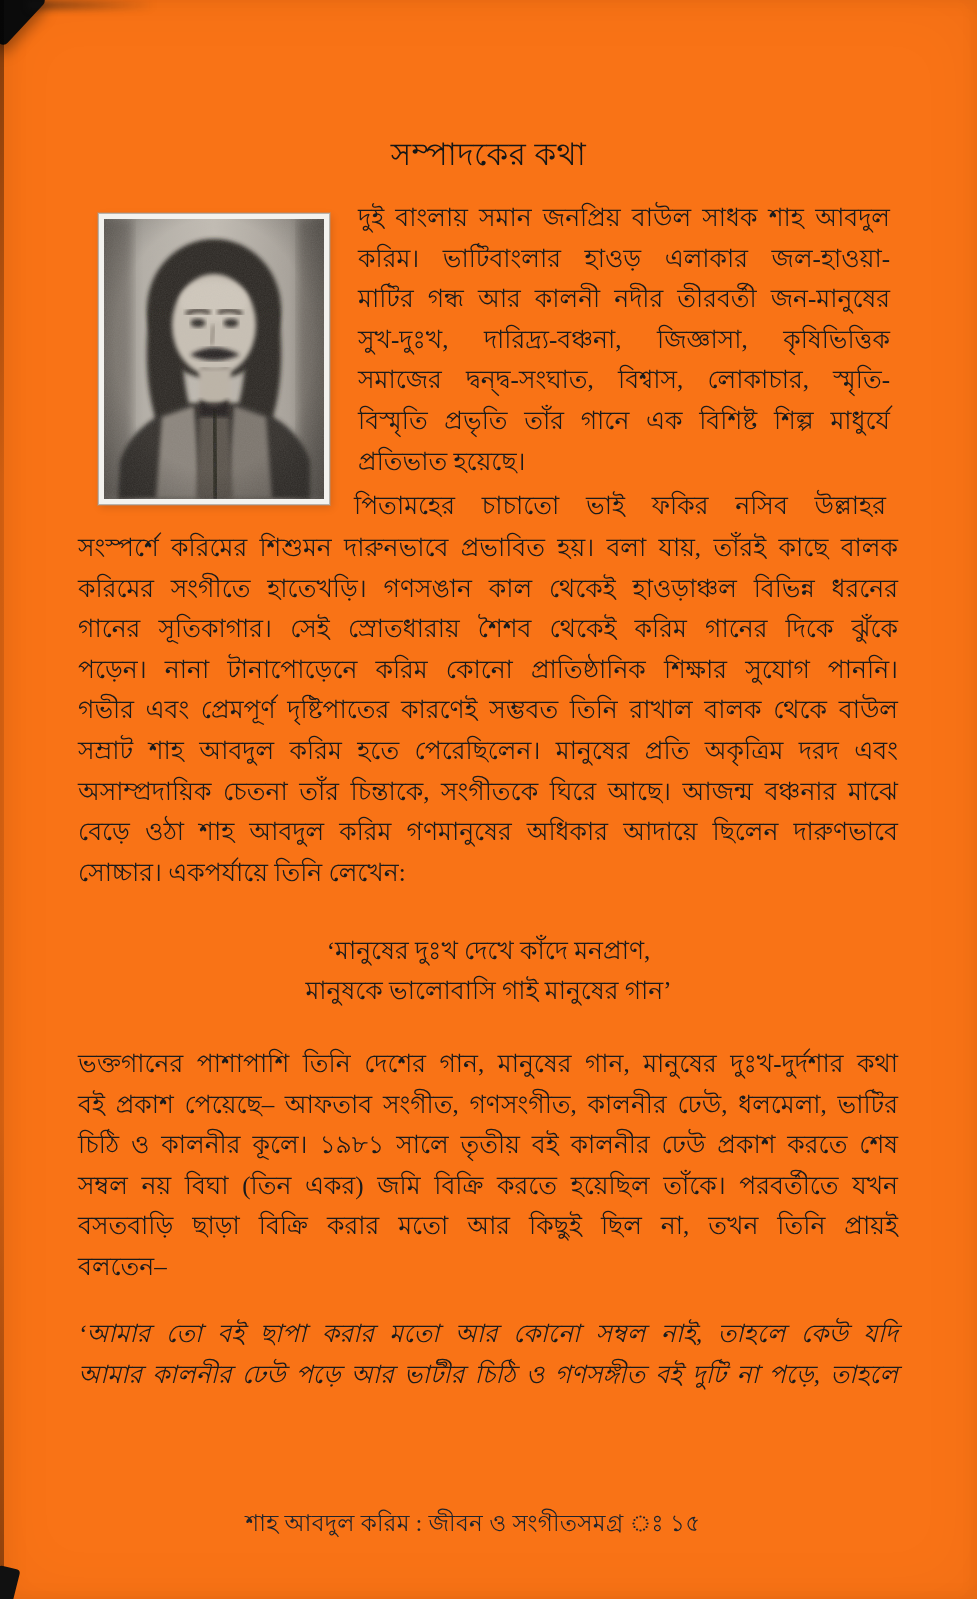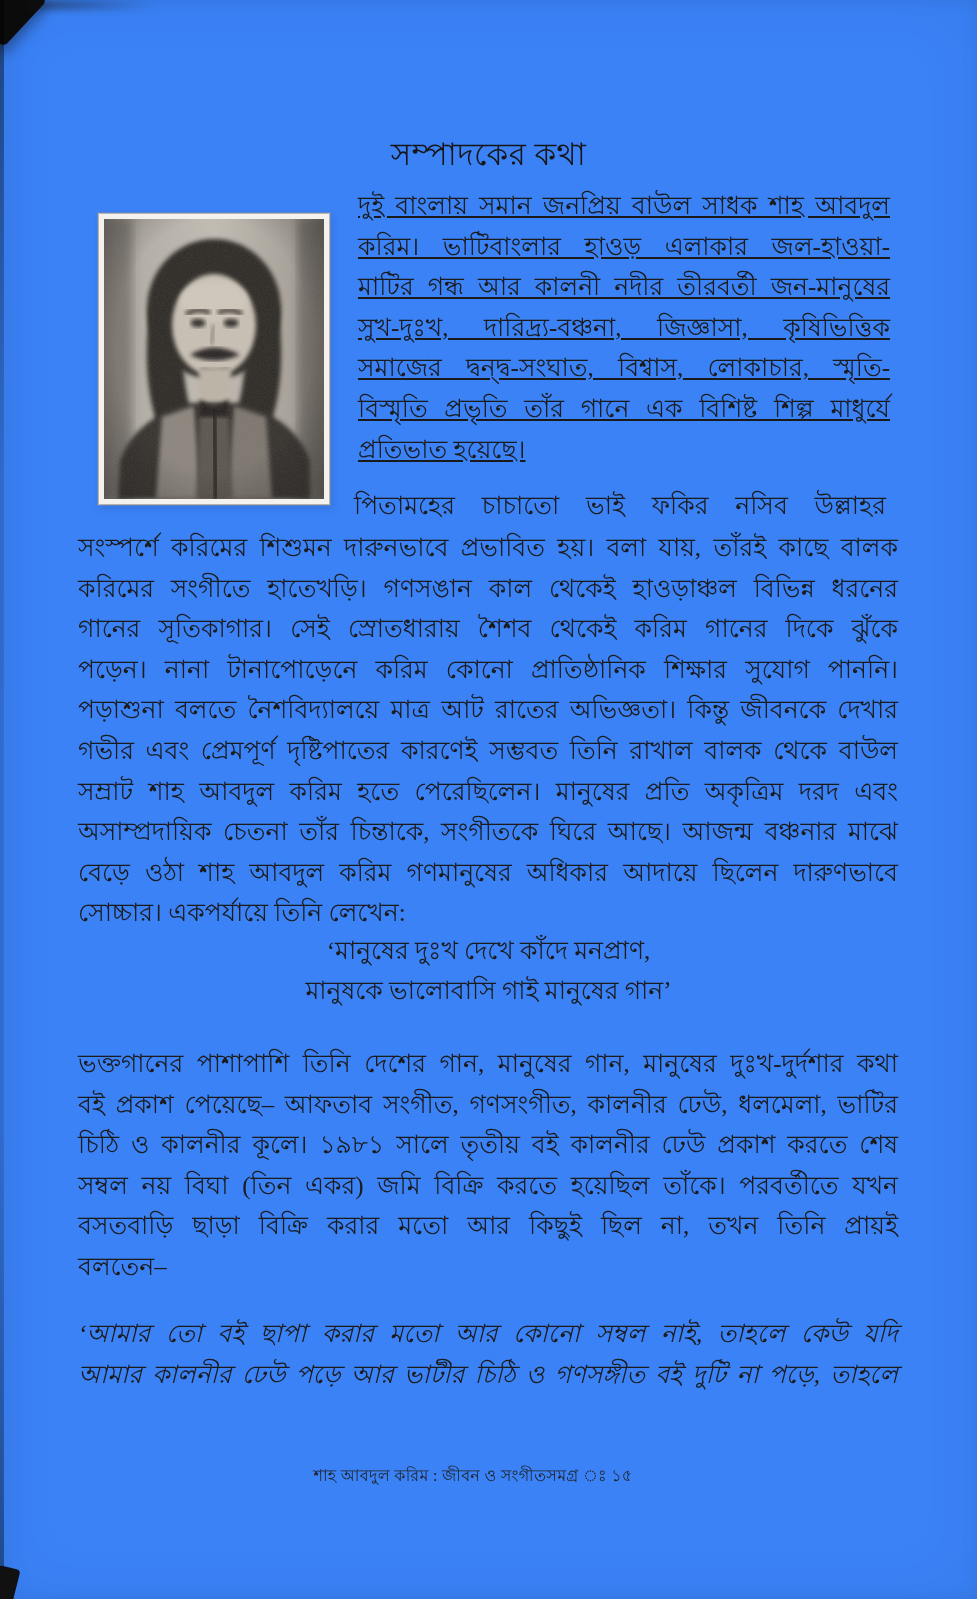--- a/index.html
+++ b/index.html
@@ -3,21 +3,21 @@
 <meta charset="utf-8">
 <style>
   html,body { margin:0; padding:0; }
   body {
     width:977px; height:1599px;
     background:#e9e9e7;
     font-family:"Liberation Serif","DejaVu Serif",serif;
   }
   .page {
     position:relative; width:977px; height:1599px;
-    background:#3b82f6;
+    background:#f97316;
     color:#1a1a1a;
     overflow:hidden;
     box-shadow: inset 0 0 70px rgba(0,0,0,0.045), inset 10px 0 22px rgba(0,0,0,0.05), inset -6px 0 14px rgba(0,0,0,0.03);
   }
 
   
   .artifact-corner-tl {
     position:absolute; top:-30px; left:-30px; width:64px; height:64px;
     background:#0b0b0b; transform:rotate(43deg); border-radius:6px;
     box-shadow: 6px 6px 14px rgba(0,0,0,0.35);
@@ -57,31 +57,31 @@
   .tline {
     font-size:25px; line-height:40.6px;
     text-align:justify; text-align-last:justify;
     color:#1b1b1b;
     white-space:nowrap; 
   }
   .tline { white-space:normal; }
   .justify-except-last .tline:last-child { text-align-last:left; }
   .center-lines .tline { text-align:center; text-align-last:center; }
 
-  #p1  { left:358px; top:186px;  width:532px;text-decoration:underline; }
+  #p1  { left:358px; top:198px;  width:532px; }
   #p2a { left:354px; top:486px;  width:532px; }
   #p2b { left:78px;  top:528px;  width:820px; }
   #quote { left:0;   top:931px;  width:977px; }
   #quote .tline { line-height:40px; }
   #p3  { left:78px;  top:1044px; width:820px; }
   #p4  { left:78px;  top:1314px; width:820px; font-style:italic; }
 
   .page-footer {
-    position:absolute; top:1463px; left:0; width:946px;
-    text-align:center; font-size:16px; color:#20242c;
+    position:absolute; top:1505px; left:0; width:946px;
+    text-align:center; font-size:23px; color:#20242c;
     letter-spacing:0.3px;
   }
 </style>
 </head>
 <body>
 
 <div class="page">
 
   <div class="artifact-corner-tl"></div>
   <div class="artifact-smudge-top"></div>
@@ -162,21 +162,20 @@
 
   <div id="p2a" class="block">
       <div class="tline">পিতামহের চাচাতো ভাই ফকির নসিব উল্লাহর</div>
     </div>
 
   <div id="p2b" class="block justify-except-last">
       <div class="tline">সংস্পর্শে করিমের শিশুমন দারুনভাবে প্রভাবিত হয়। বলা যায়, তাঁরই কাছে বালক</div>
       <div class="tline">করিমের সংগীতে হাতেখড়ি। গণসঙান কাল থেকেই হাওড়াঞ্চল বিভিন্ন ধরনের</div>
       <div class="tline">গানের সূতিকাগার। সেই স্রোতধারায় শৈশব থেকেই করিম গানের দিকে ঝুঁকে</div>
       <div class="tline">পড়েন। নানা টানাপোড়েনে করিম কোনো প্রাতিষ্ঠানিক শিক্ষার সুযোগ পাননি।</div>
-      <div class="tline">পড়াশুনা বলতে নৈশবিদ্যালয়ে মাত্র আট রাতের অভিজ্ঞতা। কিন্তু জীবনকে দেখার</div>
       <div class="tline">গভীর এবং প্রেমপূর্ণ দৃষ্টিপাতের কারণেই সম্ভবত তিনি রাখাল বালক থেকে বাউল</div>
       <div class="tline">সম্রাট শাহ আবদুল করিম হতে পেরেছিলেন। মানুষের প্রতি অকৃত্রিম দরদ এবং</div>
       <div class="tline">অসাম্প্রদায়িক চেতনা তাঁর চিন্তাকে, সংগীতকে ঘিরে আছে। আজন্ম বঞ্চনার মাঝে</div>
       <div class="tline">বেড়ে ওঠা শাহ আবদুল করিম গণমানুষের অধিকার আদায়ে ছিলেন দারুণভাবে</div>
       <div class="tline">সোচ্চার। একপর্যায়ে তিনি লেখেন:</div>
     </div>
 
   <div id="quote" class="block center-lines">
       <div class="tline">‘মানুষের দুঃখ দেখে কাঁদে মনপ্রাণ,</div>
       <div class="tline">মানুষকে ভালোবাসি গাই মানুষের গান’</div>

